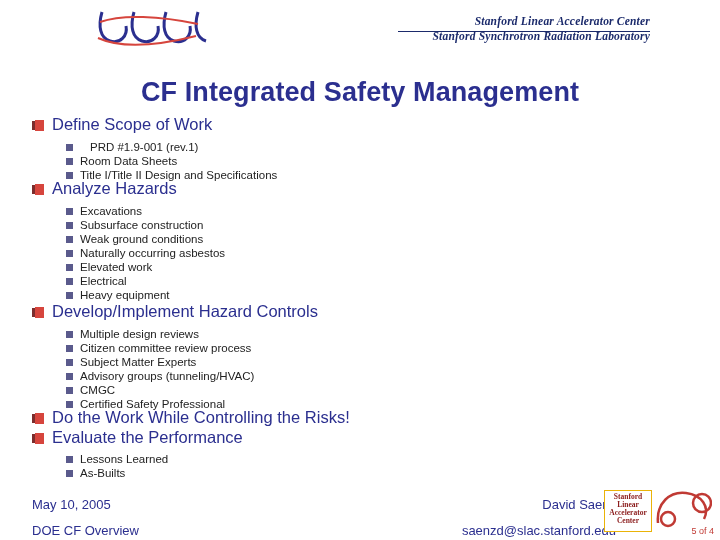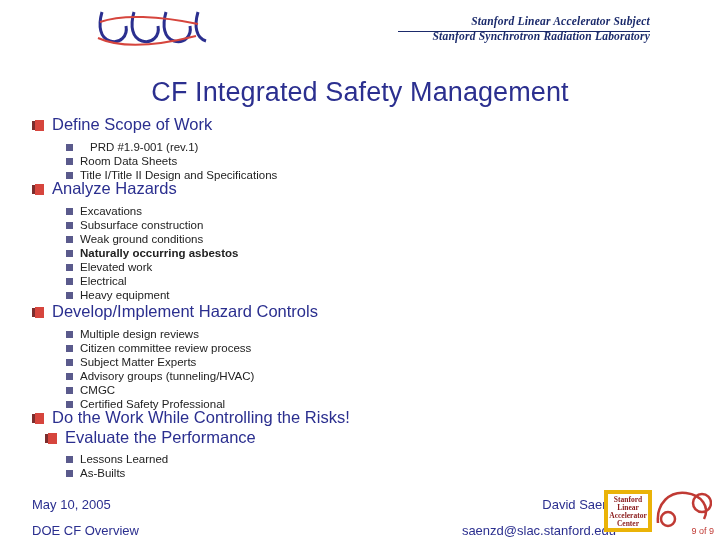--- a/index.html
+++ b/index.html
@@ -58,21 +58,21 @@
     width: 684px; height: 424px;
     background: #ffffff;
   }
   .title {
     position: absolute;
     left: 0; top: 19px;
     width: 684px;
     text-align: center;
     color: #2b2f8f;
     font-size: 27px;
-    font-weight: normal;
+    font-weight: bold;
     letter-spacing: .1px;
   }
 
   
   .l1 {
     position: absolute;
     display: flex;
     align-items: flex-start;
   }
   .l1-marker {
@@ -134,21 +134,21 @@
   }
   .f-left1  { left: 24px;  top: 15px; }
   .f-left2  { left: 24px;  top: 41px; }
   .f-right1 { right: 112px; top: 15px; text-align: right;}
   .f-right2 { right: 112px; top: 41px; text-align: right;}
 
   .slac-badge {
     position: absolute;
     left: 604px; top: 490px;
     width: 48px; height: 42px;
-    border: 4px solid #eab308;
+    border: 1px solid #eab308;
     background: #ffffff;
     color: #8a1a1a;
     font-family: "Liberation Serif", serif;
     font-weight: bold;
     font-size: 7.5px;
     line-height: 8px;
     text-align: center;
     padding-top: 2px;
     box-sizing: border-box;
   }
@@ -178,21 +178,21 @@
           <path d="M70,4 C66,18 68,30 78,33 C88,36 96,28 94,18"></path>
           <path d="M102,4 C98,18 100,30 110,33"></path>
         </g>
         <g stroke="#d6453d" stroke-width="2" fill="none">
           <path d="M2,30 C24,40 60,38 100,28"></path>
           <path d="M4,14 C26,6 64,8 102,16"></path>
         </g>
       </svg>
     </div>
     <div class="slac-titles">
-      <div class="slac-line1">Stanford Linear Accelerator Subject</div>
+      <div class="slac-line1">Stanford Linear Accelerator Center</div>
       <div class="slac-line2">Stanford Synchrotron Radiation Laboratory</div>
     </div>
     <div class="header-rule"></div>
   </div>
 
   <div class="body-panel">
     <div class="title">CF Integrated Safety Management</div>
 
     <div class="l1" style="left:14px; top:56px;">
       <span class="l1-marker">
@@ -226,21 +226,21 @@
       <span class="l2-text">Excavations</span>
     </div>
     <div class="l2" style="left:48px; top:160px;">
       <span class="l2-marker"></span>
       <span class="l2-text">Subsurface construction</span>
     </div>
     <div class="l2" style="left:48px; top:174px;">
       <span class="l2-marker"></span>
       <span class="l2-text">Weak ground conditions</span>
     </div>
-    <div class="l2" style="left:48px; top:188px;font-weight:bold;">
+    <div class="l2" style="left:48px; top:188px;">
       <span class="l2-marker"></span>
       <span class="l2-text">Naturally occurring asbestos</span>
     </div>
     <div class="l2" style="left:48px; top:202px;">
       <span class="l2-marker"></span>
       <span class="l2-text">Elevated work</span>
     </div>
     <div class="l2" style="left:48px; top:216px;text-align:right;">
       <span class="l2-marker"></span>
       <span class="l2-text">Electrical</span>
@@ -283,21 +283,21 @@
     </div>
 
     <div class="l1" style="left:14px; top:349px;">
       <span class="l1-marker">
           <span class="bar"></span>
           <span class="box"></span>
         </span>
       <span class="l1-text">Do the Work While Controlling the Risks!</span>
     </div>
 
-    <div class="l1" style="left:27px; top:369px;">
+    <div class="l1" style="left:14px; top:369px;">
       <span class="l1-marker">
           <span class="bar"></span>
           <span class="box"></span>
         </span>
       <span class="l1-text">Evaluate the Performance</span>
     </div>
     <div class="l2" style="left:48px; top:394px;">
       <span class="l2-marker"></span>
       <span class="l2-text">Lessons Learned</span>
     </div>
@@ -320,14 +320,14 @@
     <div>Accelerator</div>
     <div>Center</div>
   </div>
 
   <svg class="badge-arc" viewBox="0 0 58 40">
     <path d="M4,34 C2,14 16,2 32,4 C48,6 56,18 50,30" fill="none" stroke="#c03a34" stroke-width="2.5"></path>
     <circle cx="48" cy="14" r="9" fill="none" stroke="#c03a34" stroke-width="2.5"></circle>
     <circle cx="14" cy="30" r="7" fill="none" stroke="#c03a34" stroke-width="2.5"></circle>
   </svg>
 
-  <div class="pagenum">9 of 9</div>
+  <div class="pagenum">5 of 4</div>
 </div>
 
 </body></html>

